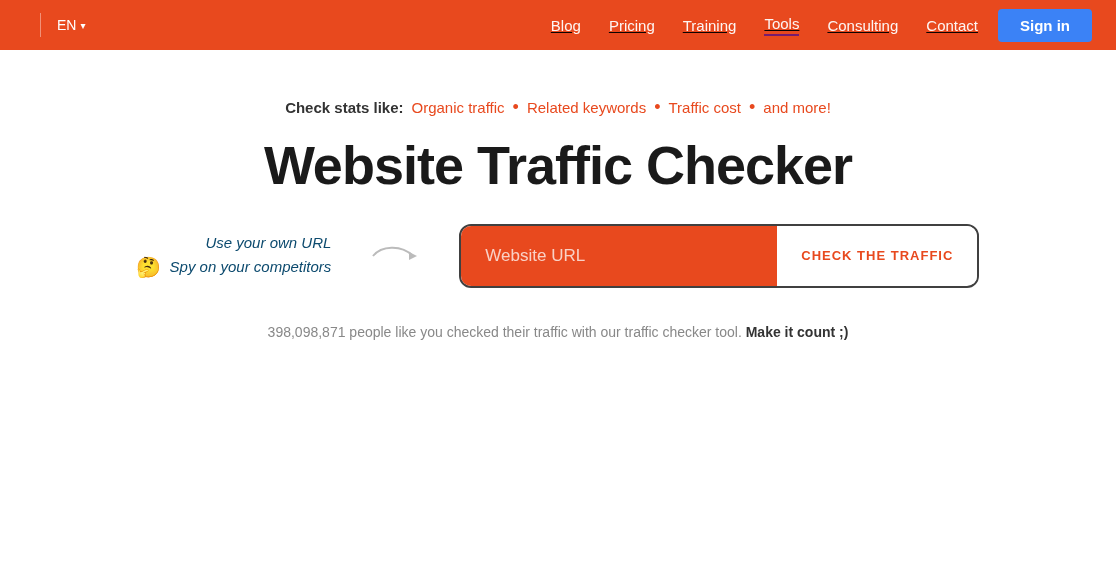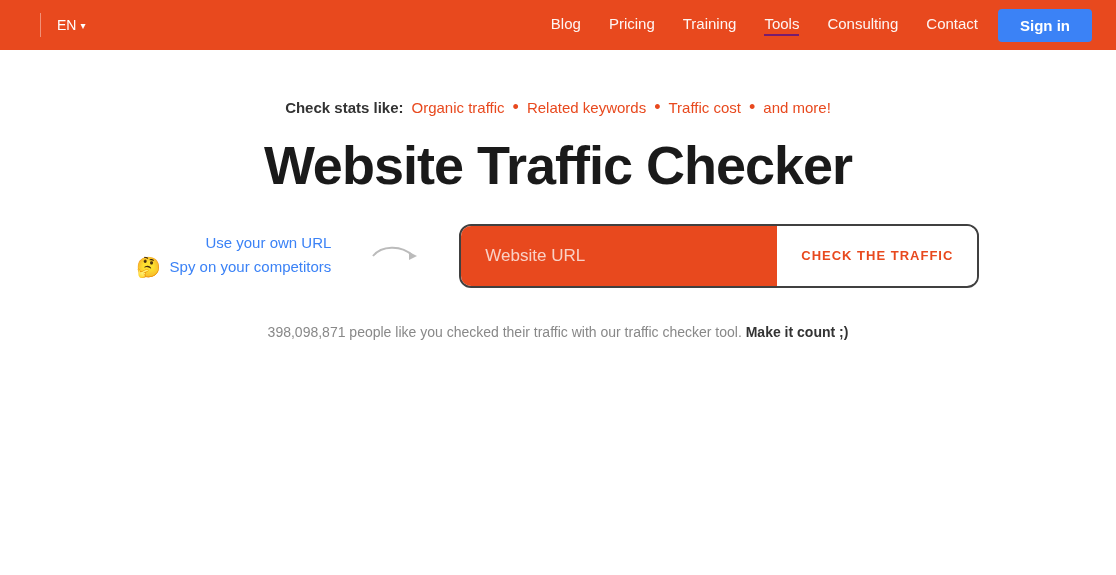--- a/index.html
+++ b/index.html
@@ -33,23 +33,25 @@
       color: #fff;
       font-size: 14px;
       cursor: pointer;
       gap: 4px;
     }
     .lang-selector .chevron {
       font-size: 10px;
     }
     .nav {
       display: flex;
+      align-items: center;
       gap: 28px;
       margin-left: auto;
       margin-right: 20px;
+      text-decoration: underline;
     }
     .nav-item {
       color: #fff;
       font-size: 15px;
       text-decoration: none;
       cursor: pointer;
       opacity: 0.95;
     }
     .nav-item.active {
       border-bottom: 2px solid #701a75;
@@ -128,21 +130,22 @@
     }
     .cta-hints {
       display: flex;
       flex-direction: column;
       align-items: flex-end;
       gap: 4px;
       position: relative;
     }
     .hint-text {
       font-size: 15px;
-      color: #3b82f6;
+      color: #0c4a6e;
+      font-style: italic;
     }
     .hint-row {
       display: flex;
       align-items: center;
       gap: 8px;
     }
     .emoji {
       font-size: 20px;
     }
     .arrow {

